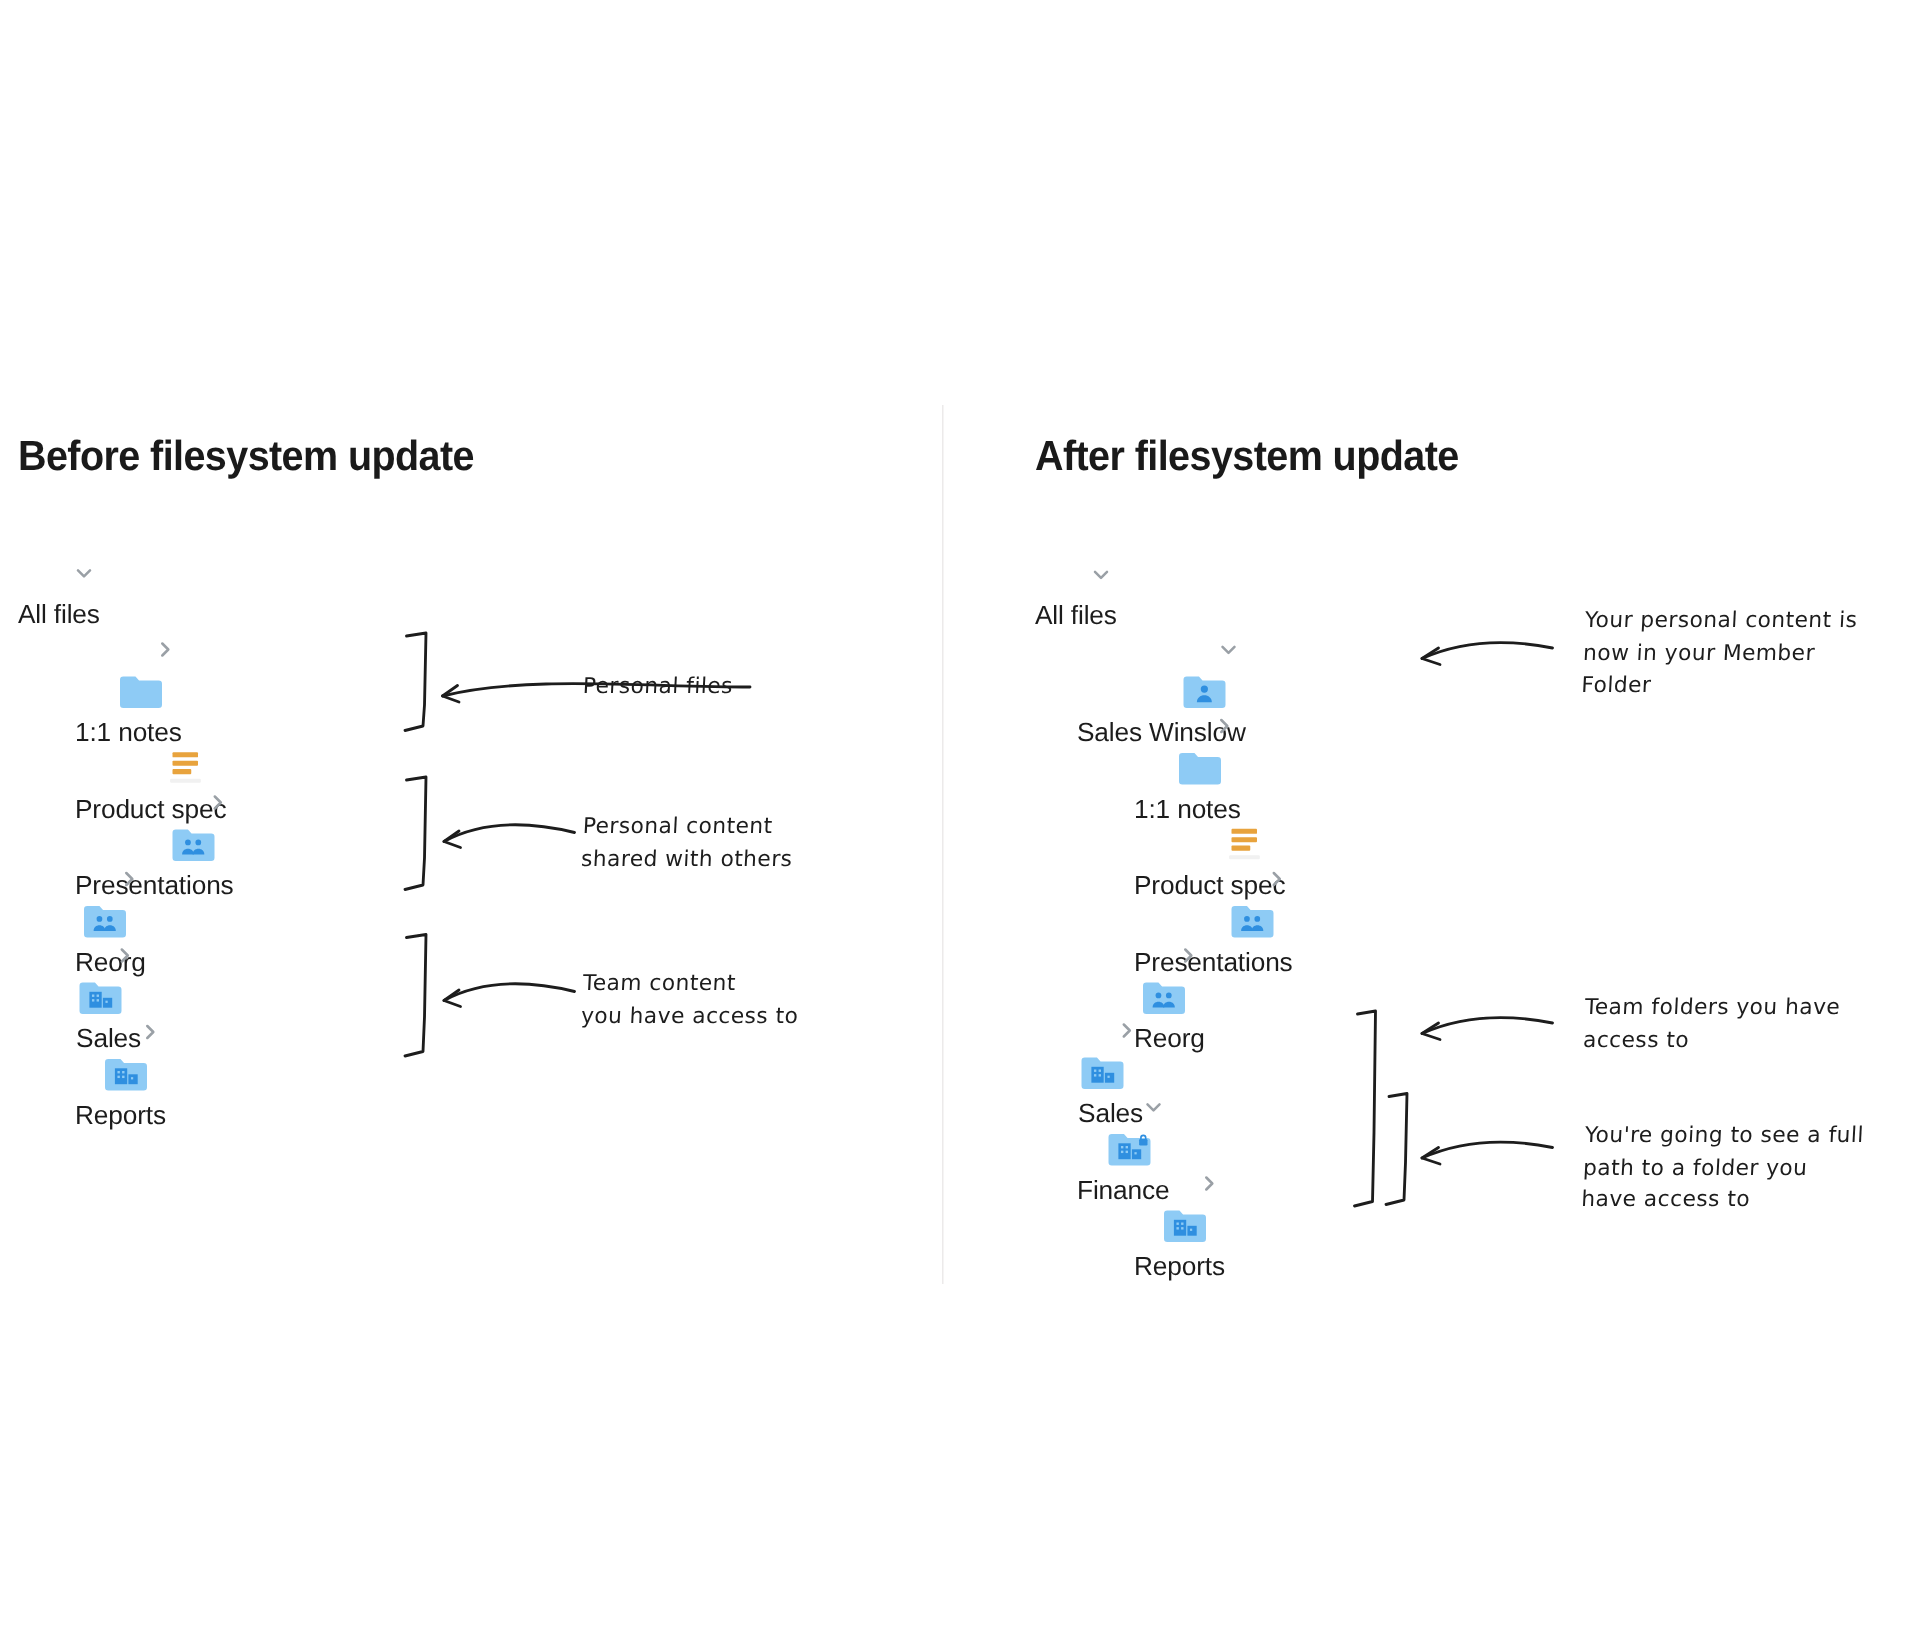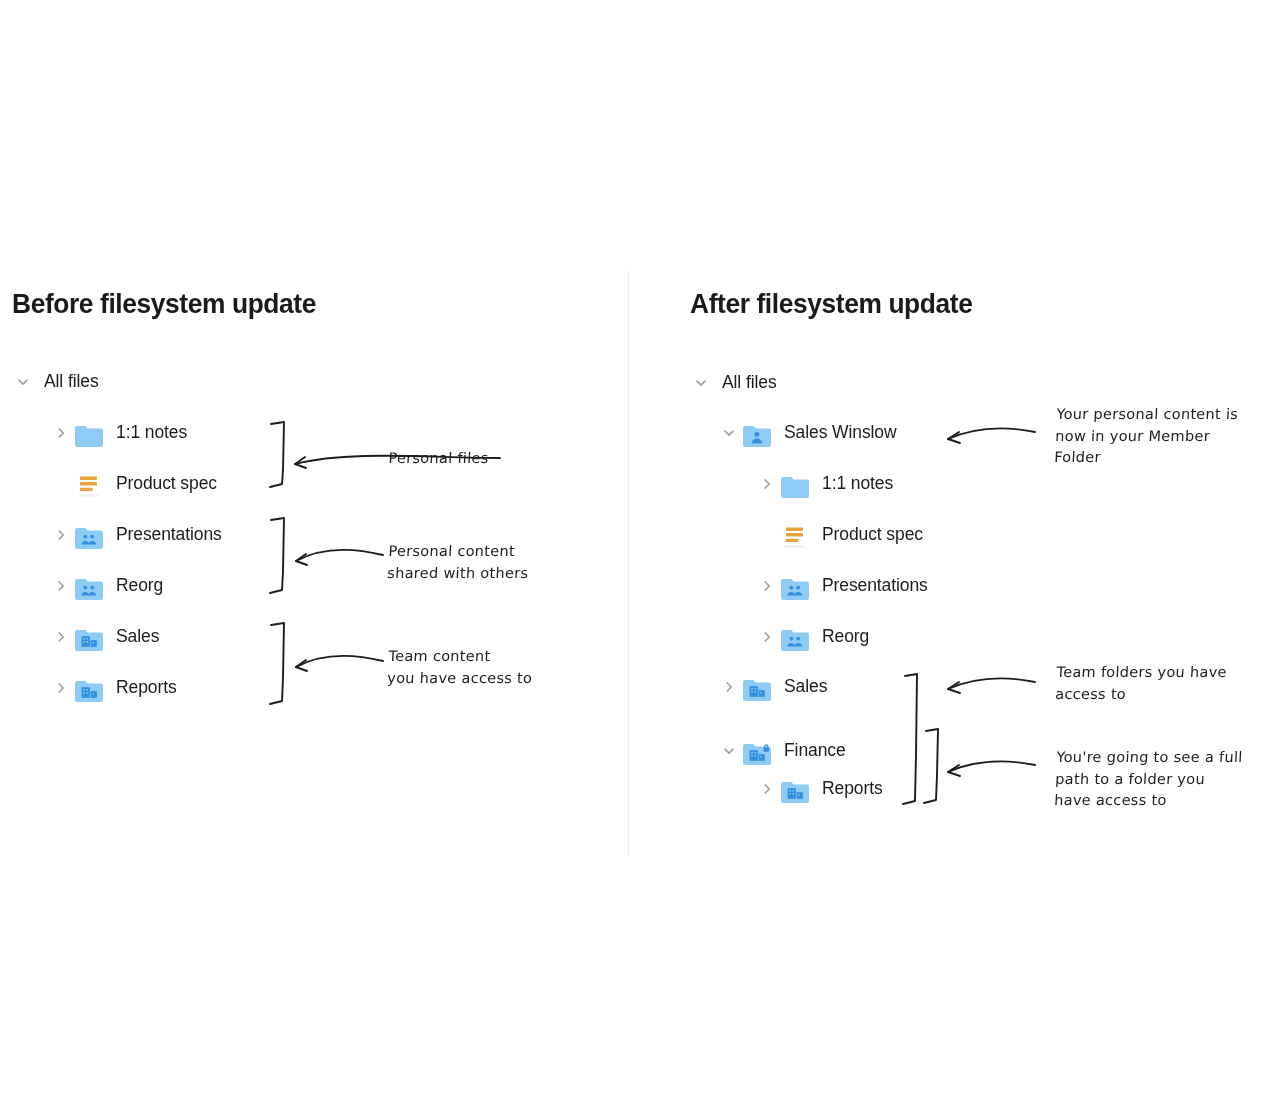--- a/index.html
+++ b/index.html
@@ -49,23 +49,24 @@
   }
   .panel-before .panel-title { left: 12px; top: 18px; }
   .panel-after  .panel-title { left: 62px; top: 18px; }
 
   
   .tree { position: absolute; left: 0; top: 0; width: 100%; height: 100%; }
 
   .row {
     position: absolute;
     display: flex;
-    align-items: flex-start;
+    align-items: flex-end;
     height: 34px;
     white-space: nowrap;
+    flex-direction: column;
   }
 
   .chev {
     width: 22px;
     height: 22px;
     flex: 0 0 22px;
     display: flex;
     align-items: center;
     justify-content: center;
     color: #9aa0a6;
@@ -349,21 +350,21 @@
             <rect x="9.3" y="10" width="1.6" height="1.6" fill="#8ECBF5"></rect>
             <rect x="12.4" y="10" width="1.6" height="1.6" fill="#8ECBF5"></rect>
             <rect x="9.3" y="13.1" width="1.6" height="1.6" fill="#8ECBF5"></rect>
             <rect x="12.4" y="13.1" width="1.6" height="1.6" fill="#8ECBF5"></rect>
             <rect x="18.3" y="14.1" width="1.5" height="1.5" fill="#8ECBF5"></rect>
           </svg>
         </span>
         <span class="label">Sales</span>
       </div>
 
-      <div class="row" style="left:90px; top:470px;">
+      <div class="row" style="left:90px; top:457px;">
         <span class="chev">
           <svg width="16" height="16" viewBox="0 0 16 16">
               <path d="M4 6.2 L8 10.2 L12 6.2" fill="none" stroke="#9aa0a6" stroke-width="1.7" stroke-linecap="round" stroke-linejoin="round"></path>
             </svg>
         </span>
         <span class="ico">
           <svg width="30" height="25" viewBox="0 0 30 25">
             <path d="M1 4.2a2.2 2.2 0 0 1 2.2-2.2h8.1l2.4 2.6h13.1A2.2 2.2 0 0 1 29 6.8v14A2.2 2.2 0 0 1 26.8 23H3.2A2.2 2.2 0 0 1 1 20.8z" fill="#8ECBF5"></path>
             <rect x="7.6" y="8.2" width="8.2" height="10.6" fill="#2f8fe0"></rect>
             <rect x="16.6" y="12.2" width="6.2" height="6.6" fill="#2f8fe0"></rect>

